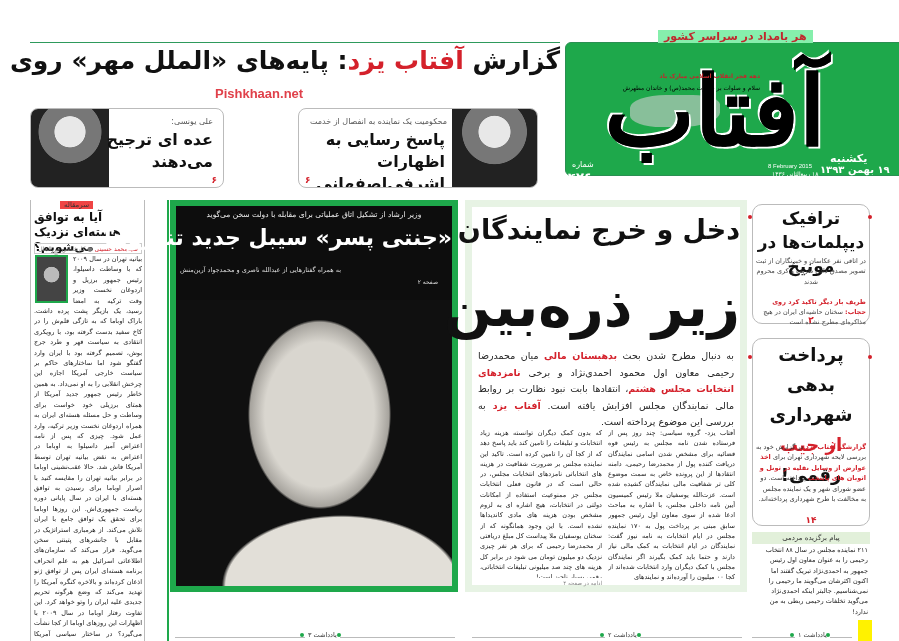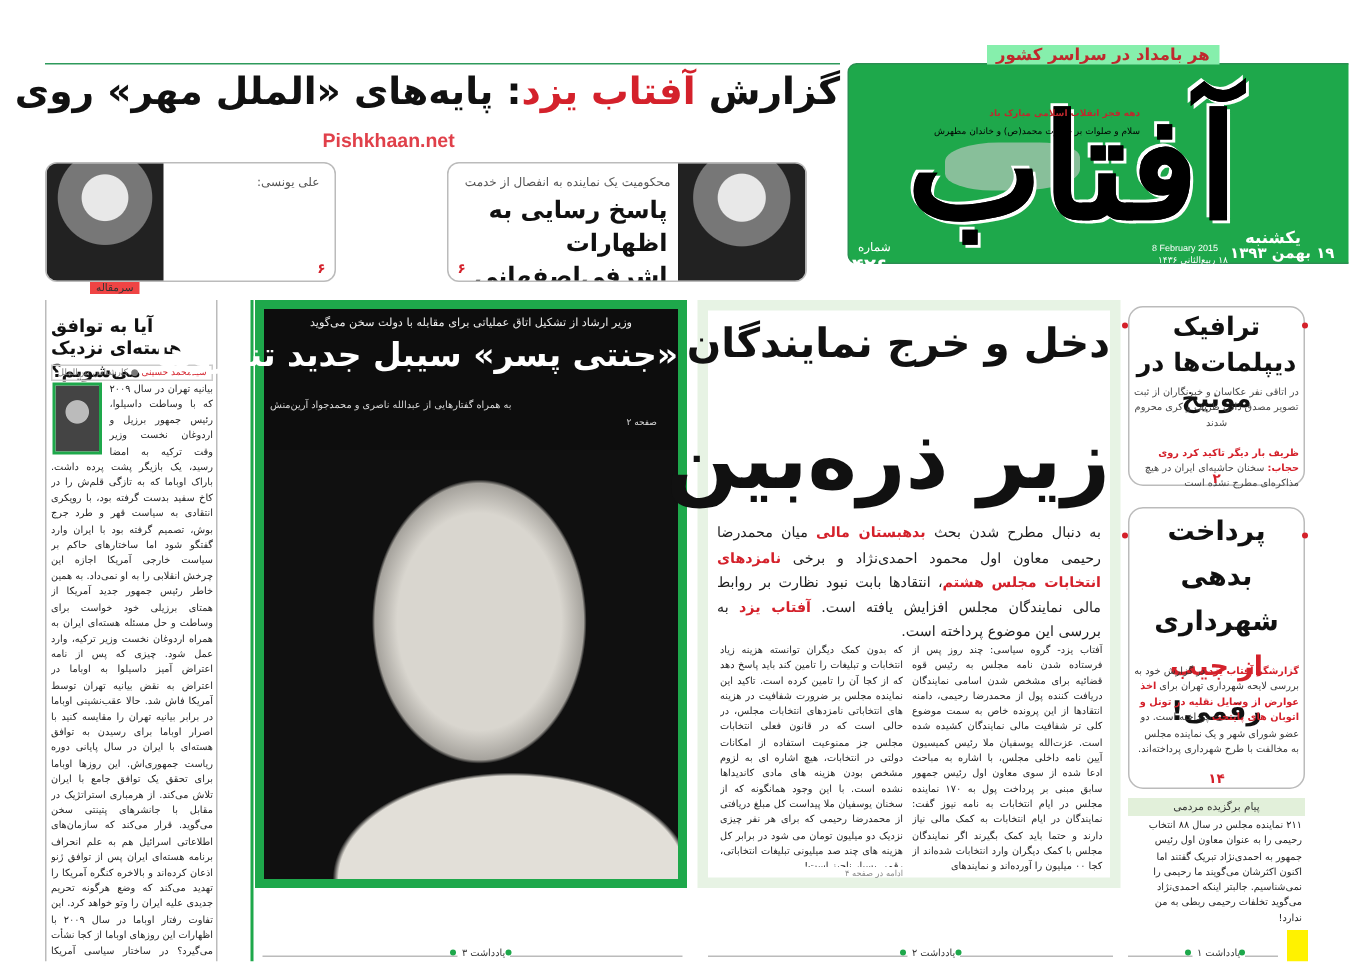--- a/index.html
+++ b/index.html
@@ -25,21 +25,21 @@
 #worldmap{left:630px;top:95px;width:90px;height:32px;background:#cfcfcf;border-radius:40% 30% 45% 35%;opacity:.6}
 #mast-day{left:830px;top:152px;font-size:11px;color:#fff;font-weight:bold}
 #mast-date{left:820px;top:164px;font-size:10px;color:#fff;font-weight:bold}
 #mast-gdate{left:768px;top:163px;font-size:6px;color:#fff;direction:ltr;font-family:"Liberation Sans",sans-serif}
 #mast-hdate{left:772px;top:170px;font-size:6px;color:#fff}
 #mast-price{left:676px;top:173px;font-size:15px;color:#fff;font-weight:bold}
 #mast-issue-label{left:572px;top:160px;font-size:8px;color:#fff}
 #mast-issue{left:568px;top:170px;font-size:13px;color:#fff;font-weight:bold}
 
 #col-left{left:30px;top:200px;width:115px;height:441px;border:1px solid #bbb;border-top:none;border-bottom:none}
-#left-tag{left:60px;top:188px;font-size:7px;color:#333;background:#ef4444;padding:0 4px}
+#left-tag{left:60px;top:201px;font-size:7px;color:#333;background:#ef4444;padding:0 4px}
 #left-title{left:34px;top:210px;width:108px;font-size:12px;font-weight:bold;text-align:left;line-height:15px}
 #left-author{left:34px;top:243px;width:108px;font-size:6px;color:#777;text-align:center;border:1px solid #ccc;padding:1px}
 #left-author-name{color:#d4212b}
 #left-photo{left:35px;top:255px;width:33px;height:48px;border:2px solid #1ea84b;background:radial-gradient(circle at 50% 40%,#bbb 0 25%,#444 27% 100%)}
 #left-body{left:34px;top:254px;width:108px;height:385px;font-size:6.5px;line-height:10.4px;text-align:justify;color:#222;overflow:hidden}
 #green-rule{left:167px;top:200px;width:2px;height:441px;background:#1ea84b}
 
 #feature{left:170px;top:200px;width:288px;height:392px;background:#1ea84b}
 #feature-inner{left:176px;top:206px;width:276px;height:380px;background:#0d0d0d}
 #feature-kicker{left:180px;top:210px;width:268px;font-size:7.5px;color:#eee;text-align:center}
@@ -87,20 +87,21 @@
 <div class="abs" id="top-line"></div>
 <div class="abs" id="top-headline">
   <span>گزارش </span><span class="red">آفتاب یزد</span><span>: پایه‌های «الملل مهر» روی </span>
 </div>
 <div class="abs" id="watermark">Pishkhaan.net</div>
 
 <div class="abs teaser" style="left:30px;top:108px;width:194px;height:80px;">
   <div class="abs portrait" style="left:0;top:-8px;width:78px;height:88px;"></div>
   <div class="abs kicker" style="right:10px;top:8px;">علی یونسی:</div>
   <div class="abs title" style="right:10px;top:20px;width:150px;text-align:right;">
+    <div>عده ای ترجیح می‌دهند</div>
   </div>
   <div class="abs page" style="right:6px;bottom:2px;">۶</div>
 </div>
 <div class="abs teaser" style="left:298px;top:108px;width:240px;height:80px;">
   <div class="abs portrait" style="right:0;top:-8px;width:85px;height:88px;"></div>
   <div class="abs kicker" style="right:90px;top:8px;">محکومیت یک نماینده به انفصال از خدمت</div>
   <div class="abs title" style="right:92px;top:20px;width:150px;text-align:right;">
     <div>پاسخ رسایی به اظهارات</div>
     <div>اشرفی‌اصفهانی</div>
   </div>

